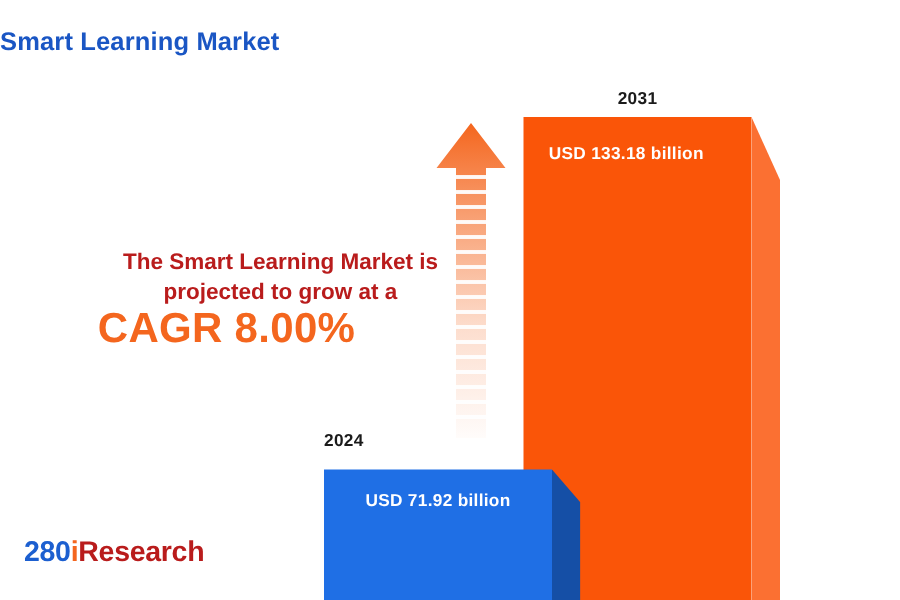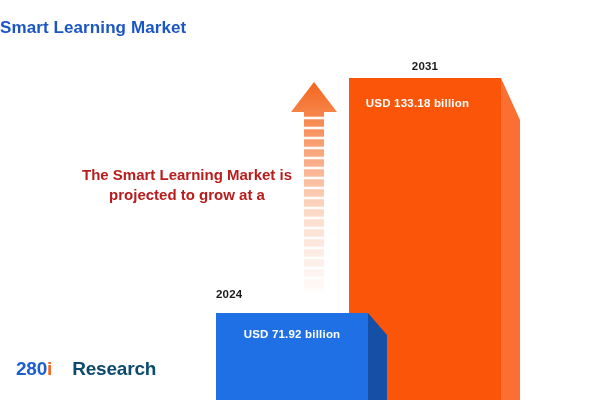--- a/index.html
+++ b/index.html
@@ -65,22 +65,21 @@
     bottom: 20px;
     font-size: 19px;
     font-weight: bold;
     color: #1c5fd0;
     letter-spacing: -0.2px;
   }
   .logo .i-orange {
     color: #f4661e;
   }
   .logo .research {
-    color: #0c4a6e;
-    padding-left: 20px;
+    color: #b91c1c;
   }
 
   
   
   .bar2032-front {
     position: absolute;
     left: 349px;
     top: 78px;
     width: 152px;
     height: 322px;
@@ -215,18 +214,19 @@
   <div class="bar2032-side-poly"></div>
   <div class="year-label year-2032">2031</div>
   <div class="value-label value-2032">USD 133.18 billion</div>
 
   <div class="bar2024-front"></div>
   <div class="bar2024-side-poly"></div>
   <div class="year-label year-2024">2024</div>
   <div class="value-label value-2024">USD 71.92 billion</div>
 
   <div class="statement">The Smart Learning Market is projected to grow at a</div>
+  <div class="cagr">CAGR 8.00%</div>
 
   <div class="logo">
     <span>280</span><span class="i-orange">i</span><span class="research">Research</span>
   </div>
 
 </div>
 
 </body></html>

